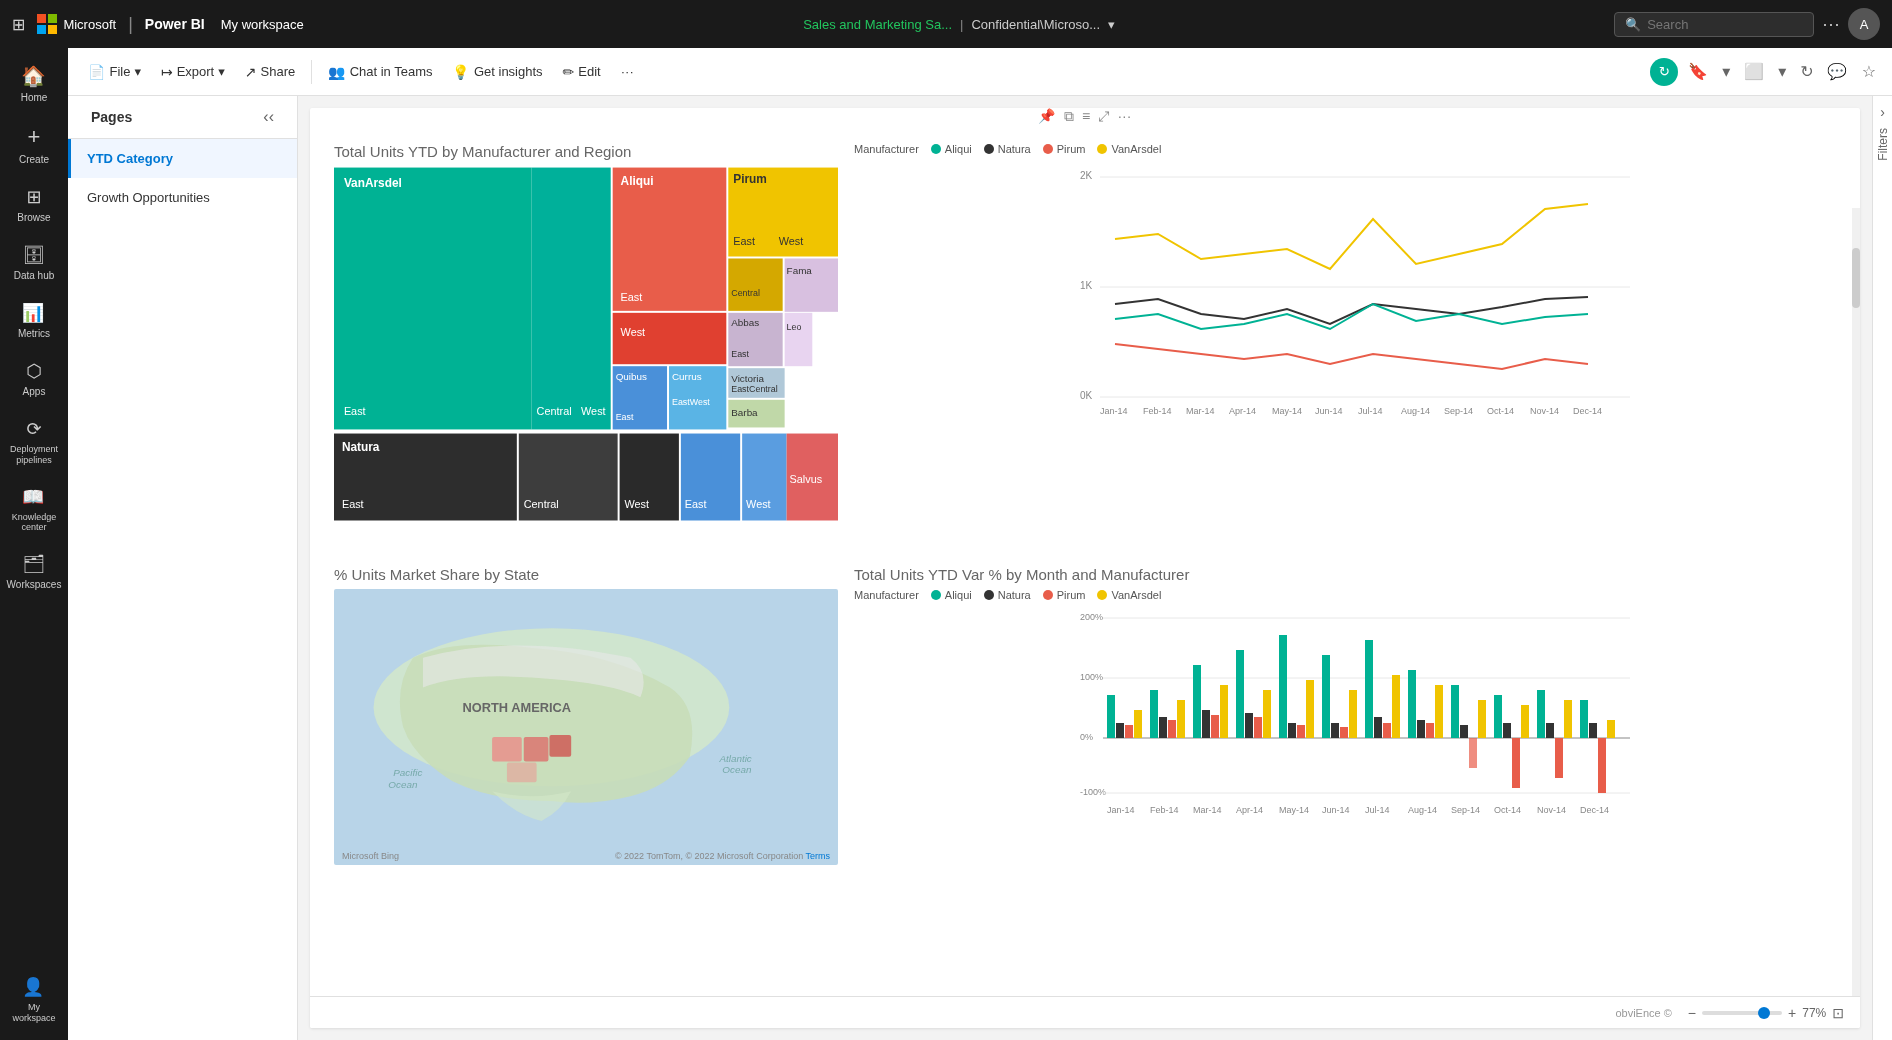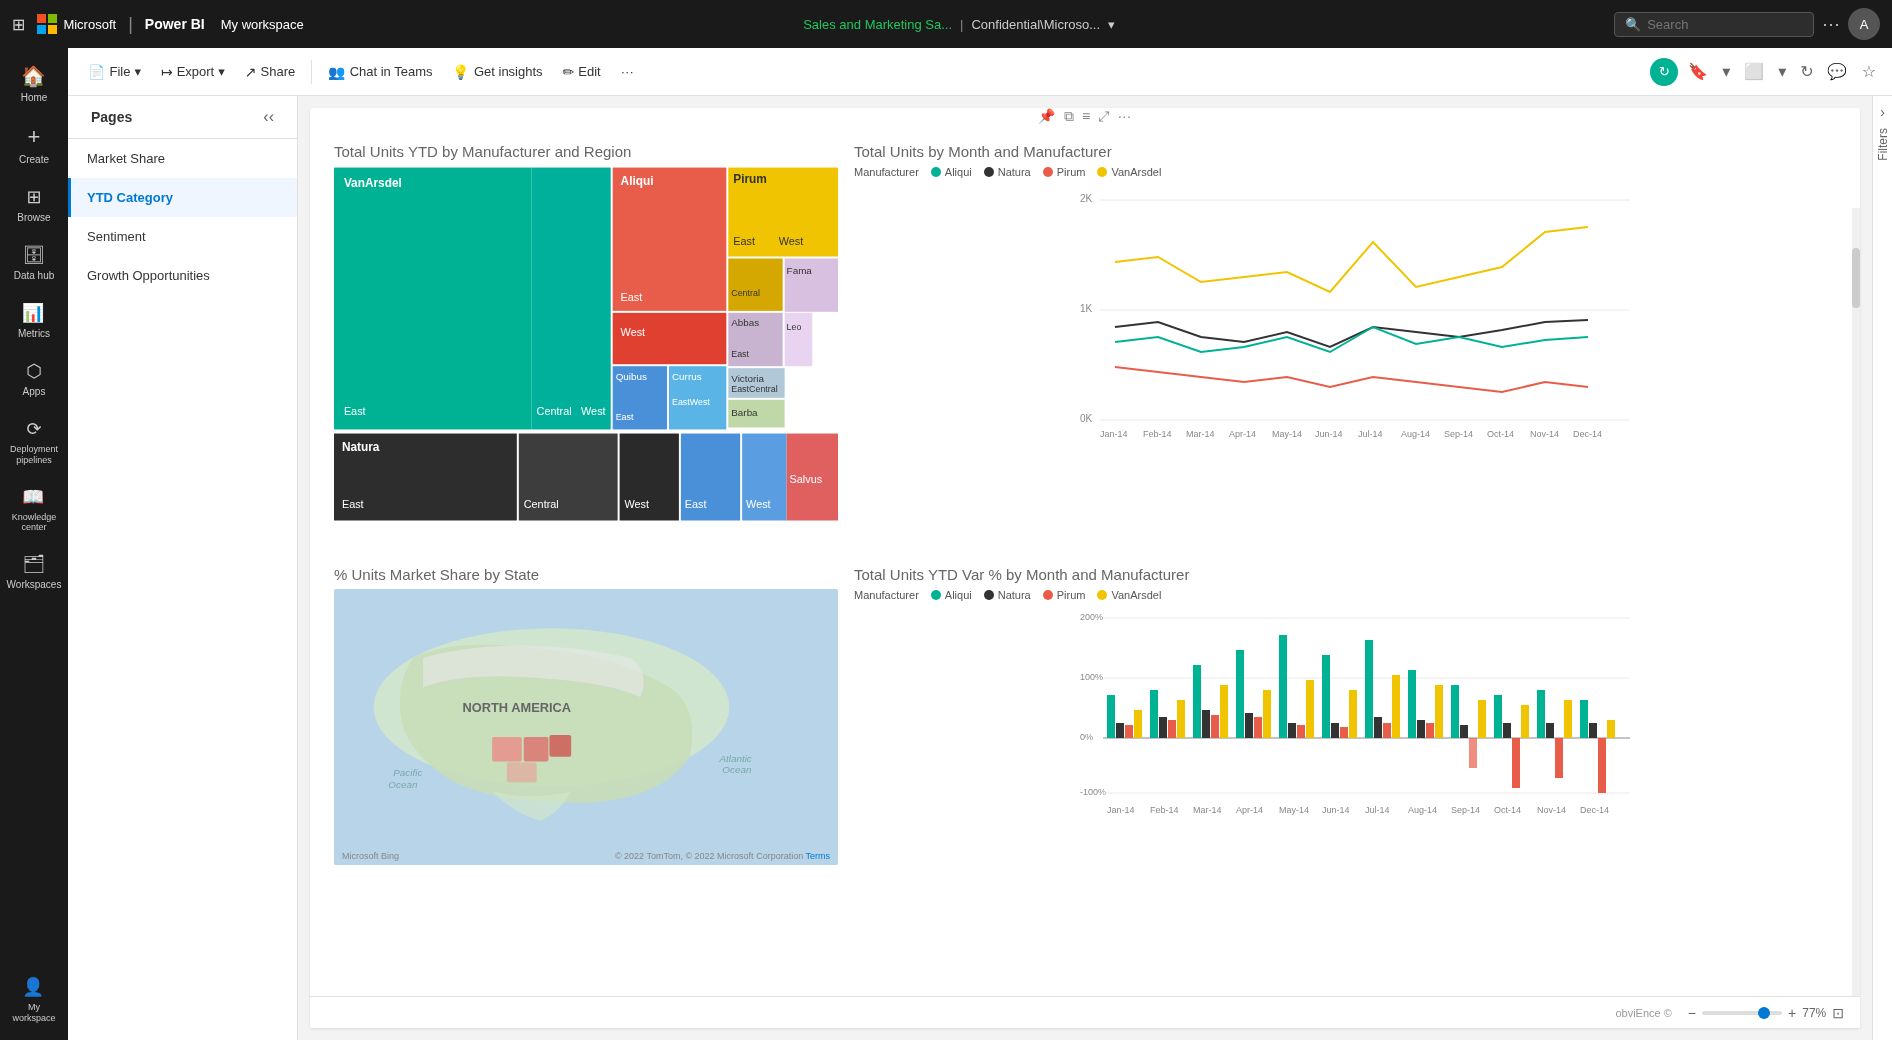--- a/index.html
+++ b/index.html
@@ -427,28 +427,22 @@
       </div>
     </div>
 
     <div class="lower-layout">
 
       <div class="pages-panel">
         <div class="pages-header">
           <span class="pages-title">Pages</span>
           <span class="pages-collapse">‹‹</span>
         </div>
-        <div class="page-item">
-          <span>Market Share</span>
-        </div>
         <div class="page-item active">
           <span>YTD Category</span>
-        </div>
-        <div class="page-item">
-          <span>Sentiment</span>
         </div>
         <div class="page-item">
           <span>Growth Opportunities</span>
         </div>
       </div>
 
       <div class="report-canvas">
         <div class="canvas-inner">
 
           <div class="chart-title-icons">
@@ -536,21 +530,20 @@
                 <text x="417" y="75" font-size="11" fill="white">West</text>
 
                 <rect x="0" y="0" width="0" height="0" fill="#e08050"></rect>
 
                 <rect x="458" y="0" width="52" height="88" fill="#e06060"></rect>
                 <text x="461" y="50" font-size="11" fill="white">Salvus</text>
               </svg>
             </div>
 
             <div class="chart-container">
-              <div class="chart-section-title">Total Units by Month and Manufacturer</div>
               <div class="legend">
                 <span style="font-size:11px;color:#555;">Manufacturer</span>
                 <div class="legend-item">
                   <div class="legend-dot" style="background:#00b294;"></div>
                   <span>Aliqui</span>
                 </div>
                 <div class="legend-item">
                   <div class="legend-dot" style="background:#333;"></div>
                   <span>Natura</span>
                 </div>

